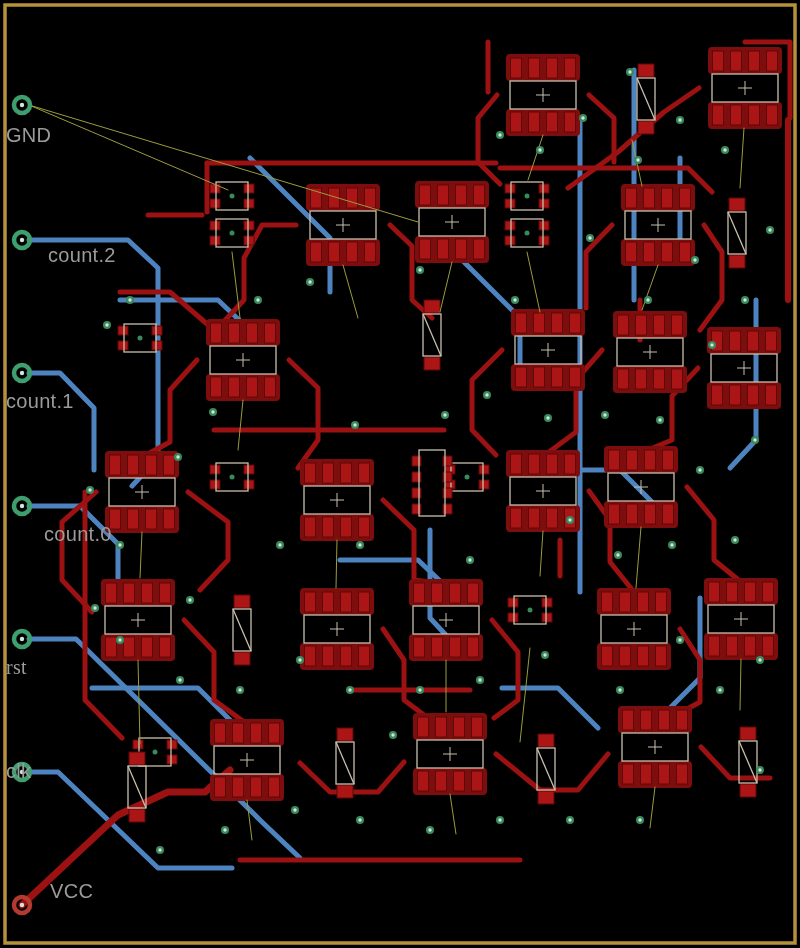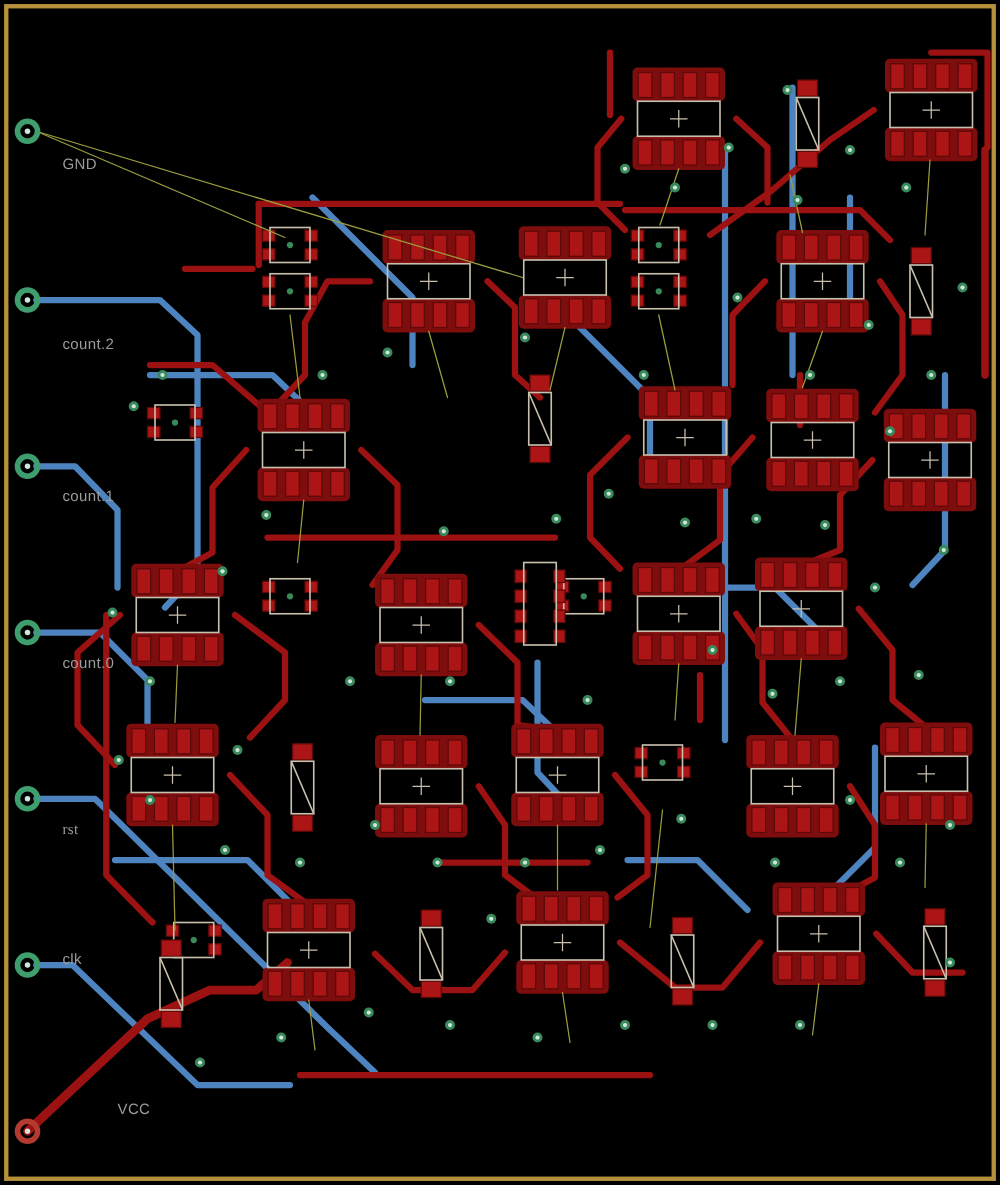--- a/index.html
+++ b/index.html
@@ -1,20 +1,20 @@
 <!DOCTYPE html>
 <html><head>
 <meta charset="utf-8">
 <style>
   html,body{margin:0;padding:0;background:#000;}
   .stage{position:relative;width:800px;height:948px;background:#000;overflow:hidden;
          font-family:"Liberation Sans",sans-serif;}
   .stage svg{position:absolute;left:0;top:0;}
-  .pin-label{position:absolute;color:#9b9b9b;font-size:12px;letter-spacing:.3px;
-             user-select:none;white-space:nowrap;margin-left:44px;}
+  .pin-label{position:absolute;color:#9b9b9b;font-size:20px;letter-spacing:.3px;
+             user-select:none;white-space:nowrap;}
 </style>
 </head>
 <body>
 
 <div class="stage">
   <svg id="pcb" width="800" height="948" viewBox="0 0 800 948">
       <rect x="5" y="5" width="790" height="938" fill="none" stroke="#b5913c" stroke-width="3.5"></rect>
       <polyline points="29,240 128,240 158,268 158,458 132,486" fill="none" stroke="#4d84c0" stroke-width="5" stroke-linecap="round" stroke-linejoin="round"></polyline>
       <polyline points="29,373 60,373 94,408 94,470" fill="none" stroke="#4d84c0" stroke-width="5" stroke-linecap="round" stroke-linejoin="round"></polyline>
       <polyline points="29,506 80,506 118,544 118,600" fill="none" stroke="#4d84c0" stroke-width="5" stroke-linecap="round" stroke-linejoin="round"></polyline>
@@ -613,19 +613,19 @@
       <circle cx="22" cy="506" r="8" fill="none" stroke="#3f9e6e" stroke-width="4.5"></circle>
       <circle cx="22" cy="506" r="2.2" fill="#cfe7d8"></circle>
       <circle cx="22" cy="639" r="8" fill="none" stroke="#3f9e6e" stroke-width="4.5"></circle>
       <circle cx="22" cy="639" r="2.2" fill="#cfe7d8"></circle>
       <circle cx="22" cy="772" r="8" fill="none" stroke="#3f9e6e" stroke-width="4.5"></circle>
       <circle cx="22" cy="772" r="2.2" fill="#cfe7d8"></circle>
       <circle cx="22" cy="905" r="8" fill="none" stroke="#b33a2e" stroke-width="4.5"></circle>
       <circle cx="22" cy="905" r="2.2" fill="#cfe7d8"></circle>
     </svg>
   <span class="pin-label" style="left: 6px; top: 124px;">GND</span>
-  <span class="pin-label" style="left: 6px; top: 268px;">count.2</span>
+  <span class="pin-label" style="left: 6px; top: 244px; padding-left: 42px;">count.2</span>
   <span class="pin-label" style="left: 6px; top: 390px;">count.1</span>
-  <span class="pin-label" style="left: 6px; top: 523px;">count.0</span>
+  <span class="pin-label" style="left: 6px; top: 523px; padding-left: 38px;">count.0</span>
   <span class="pin-label" style="left: 6px; top: 656px; font-family: Liberation Serif, serif;">rst</span>
   <span class="pin-label" style="left: 6px; top: 760px;">clk</span>
   <span class="pin-label" style="left: 6px; top: 880px; padding-left: 44px;">VCC</span>
 </div>
 
 </body></html>

